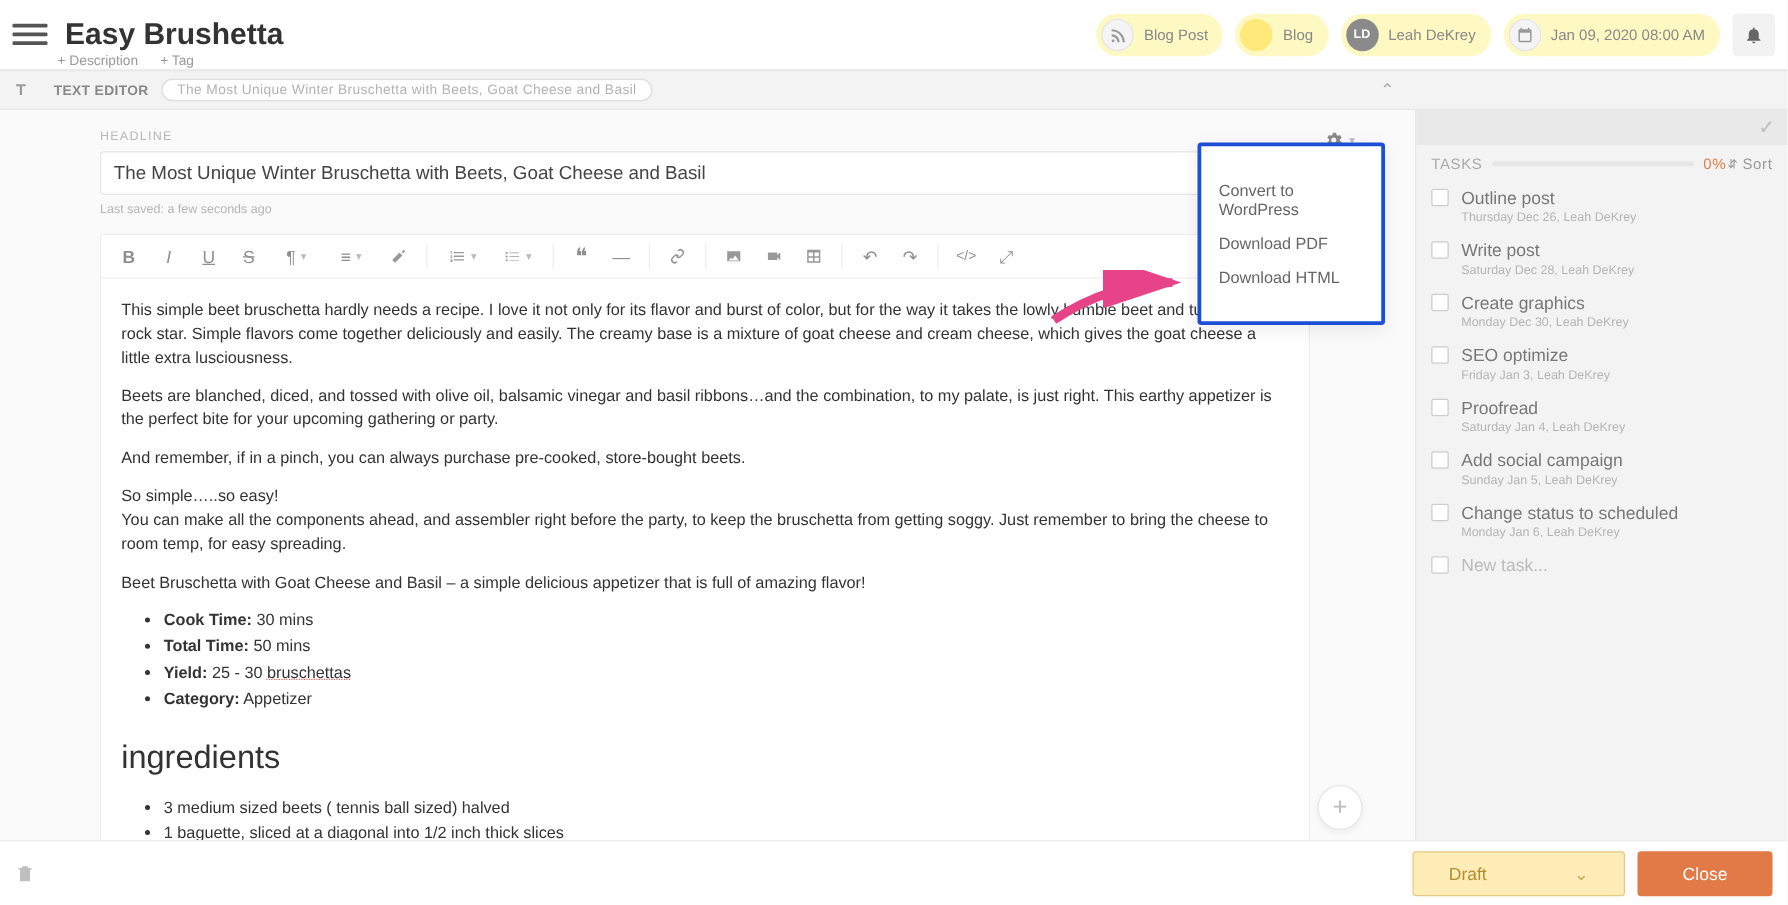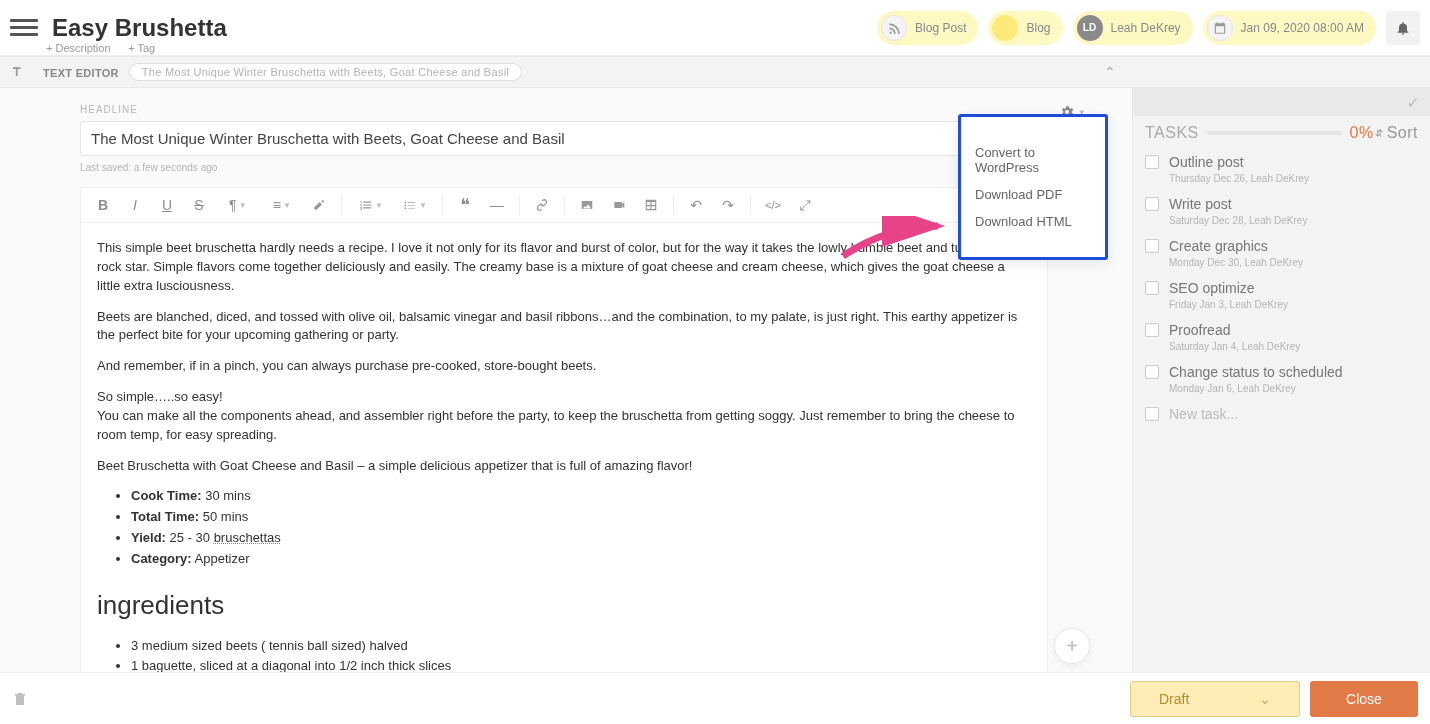--- a/index.html
+++ b/index.html
@@ -76,21 +76,21 @@
 
 .main {
   display:flex; height: calc(724px - 56px - 32px - 52px);
 }
 .editor-col { flex:1; min-width:0; position:relative; padding: 16px 34px 0 80px; overflow:hidden;}
 .side-col { width: 298px; background:#f3f3f3; border-left:1px solid #e7e7e7; padding: 8px 8px 0 8px; position:relative;}
 
 
 .side-head { display:flex; align-items:center; height:28px; background:#e9e9e9; margin:-8px -8px 6px -8px; padding:0 10px;}
 .checkmark { margin-left:auto; color:#bdbdbd; font-size:16px;}
-.task-meta-row { display:flex; align-items:center; font-size:16px; color:#aaa; letter-spacing:.5px; padding:2px 4px 6px 4px;}
+.task-meta-row { display:flex; align-items:center; font-size:12px; color:#aaa; letter-spacing:.5px; padding:2px 4px 6px 4px;}
 .task-meta-row .bar { flex:1; height:4px; background:#e6e6e6; border-radius:2px; margin:0 8px;}
 .task-meta-row .sort { margin-left:auto; cursor:pointer; display:flex; align-items:center; gap:3px; color:#999;}
 
 .task { padding: 6px 4px; }
 .task .row1 { display:flex; align-items:center; gap:10px; }
 .task input[type=checkbox] {
   appearance:none; width:14px; height:14px; border:1.5px solid #ccc; border-radius:2px; background:#fff;
 }
 .task .tlabel { color:#777; font-size:14px; }
 .task .sub { font-size:10px; color:#b5b5b5; margin: 3px 0 0 24px; }
@@ -408,20 +408,27 @@
         <div class="task">
           <div class="row1">
             <input type="checkbox" style="">
             <span class="tlabel">Proofread</span>
           </div>
           <div class="sub">Saturday Jan 4,  Leah DeKrey</div>
         </div>
         <div class="task">
           <div class="row1">
             <input type="checkbox" style="">
+            <span class="tlabel">Add social campaign</span>
+          </div>
+          <div class="sub">Sunday Jan 5,  Leah DeKrey</div>
+        </div>
+        <div class="task">
+          <div class="row1">
+            <input type="checkbox" style="">
             <span class="tlabel">Change status to scheduled</span>
           </div>
           <div class="sub">Monday Jan 6,  Leah DeKrey</div>
         </div>
       </div>
     <div class="task">
       <div class="row1">
         <input type="checkbox" style="">
         <span class="tlabel" style="color:#bbb">New task...</span>
       </div>

